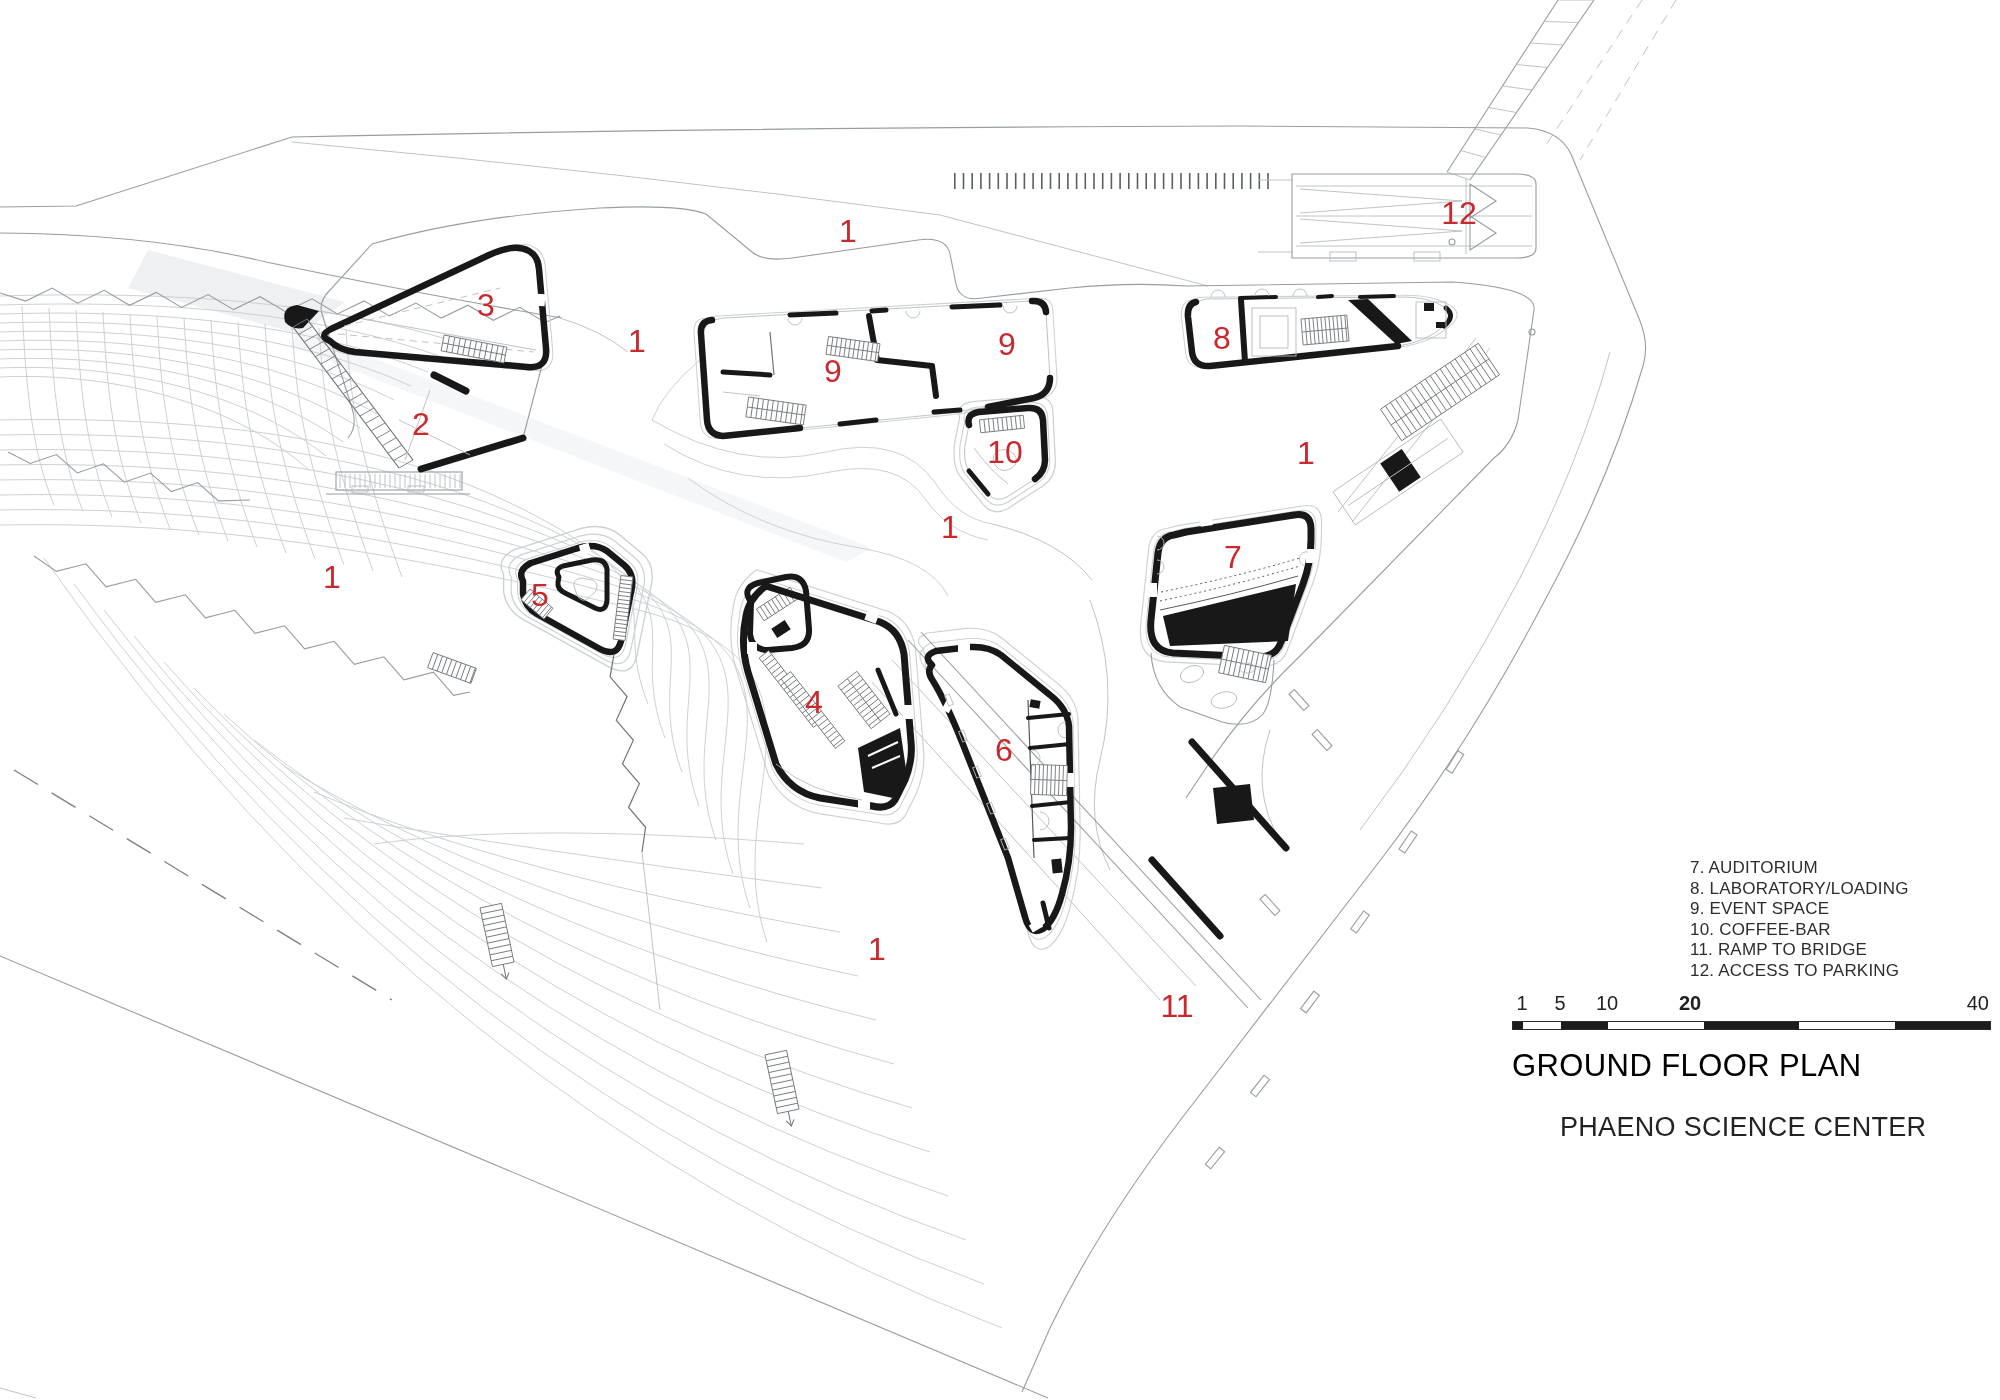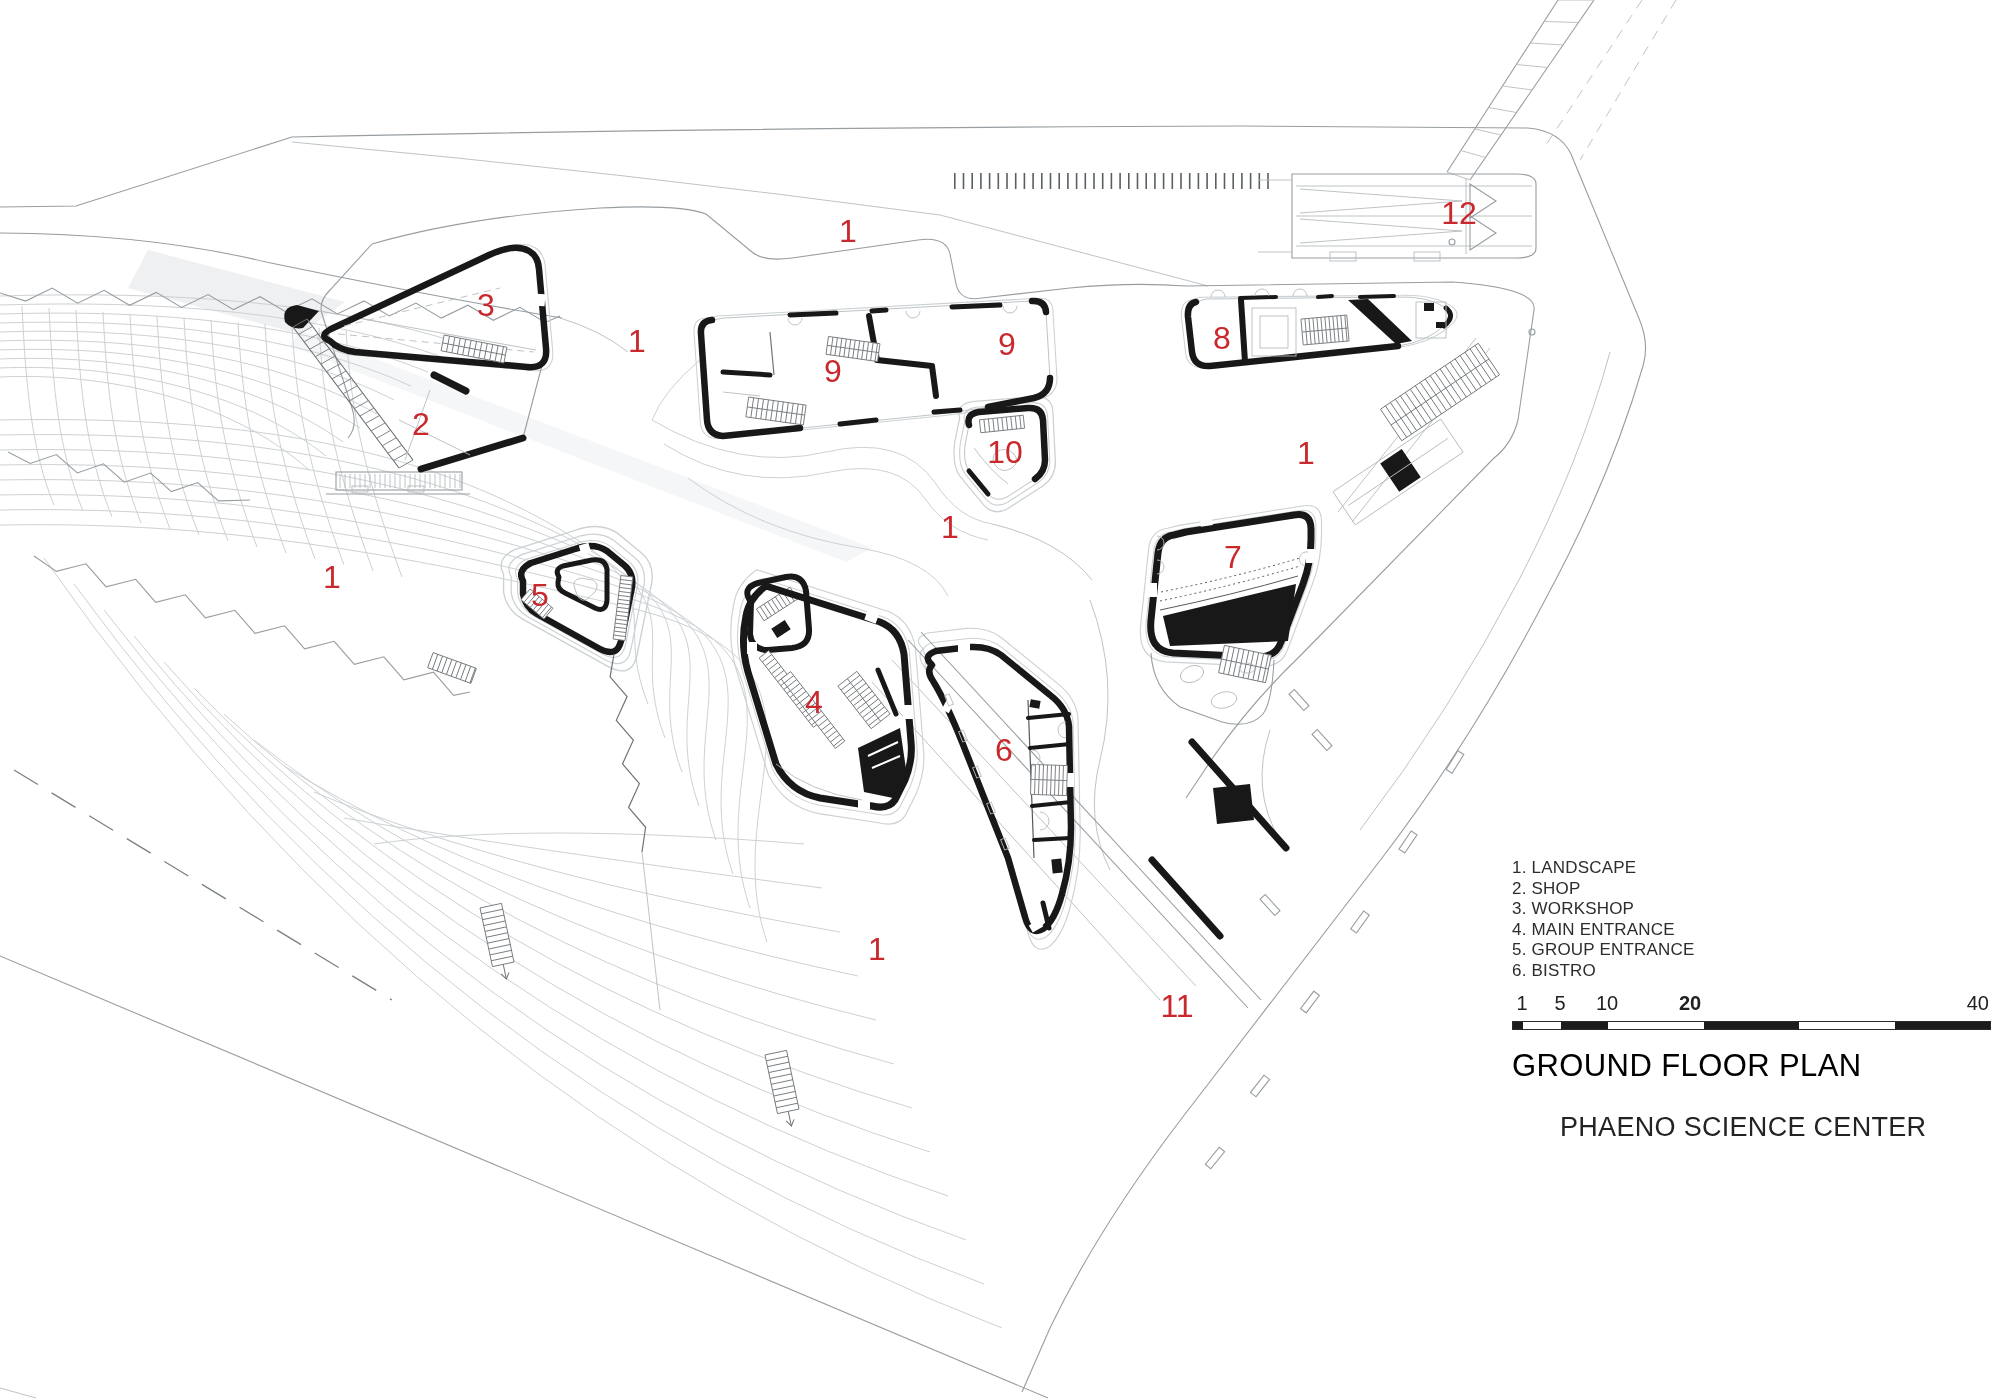--- a/index.html
+++ b/index.html
@@ -603,27 +603,27 @@
         <text x="332" y="577" class="plan-label" fill="#c9282d" dominant-baseline="central">1</text>
         <text x="540" y="595" class="plan-label" fill="#c9282d" dominant-baseline="central">5</text>
         <text x="814" y="702" class="plan-label" fill="#c9282d" dominant-baseline="central">4</text>
         <text x="1004" y="750" class="plan-label" fill="#c9282d" dominant-baseline="central">6</text>
         <text x="877" y="949" class="plan-label" fill="#c9282d" dominant-baseline="central">1</text>
         <text x="1177" y="1006" class="plan-label" fill="#c9282d" dominant-baseline="central">11</text>
       </g>
   </svg>
 
   <div id="titleblock">
-    <div class="legend-col" id="legend-col1">
-        <div>1. LANDSCAPE</div>
-        <div>2. SHOP</div>
-        <div>3. WORKSHOP</div>
-        <div>4. MAIN ENTRANCE</div>
-        <div>5. GROUP ENTRANCE</div>
-        <div>6. BISTRO</div>
+    <div class="legend-col" id="legend-col2">
+        <div>7. AUDITORIUM</div>
+        <div>8. LABORATORY/LOADING</div>
+        <div>9. EVENT SPACE</div>
+        <div>10. COFFEE-BAR</div>
+        <div>11. RAMP TO BRIDGE</div>
+        <div>12. ACCESS TO PARKING</div>
       </div>
     <div id="scale-labels">
         <span style="left: 10px; transform: translateX(-50%);">1</span>
         <span style="left: 48px; transform: translateX(-50%);">5</span>
         <span style="left: 95px; transform: translateX(-50%);">10</span>
         <span style="left: 178px; transform: translateX(-50%); font-weight: bold;">20</span>
         <span style="left: 477px; transform: translateX(-100%);">40</span>
       </div>
     <div id="scalebar">
         <div style="width: 2%; background: rgb(28, 28, 28);"></div>

